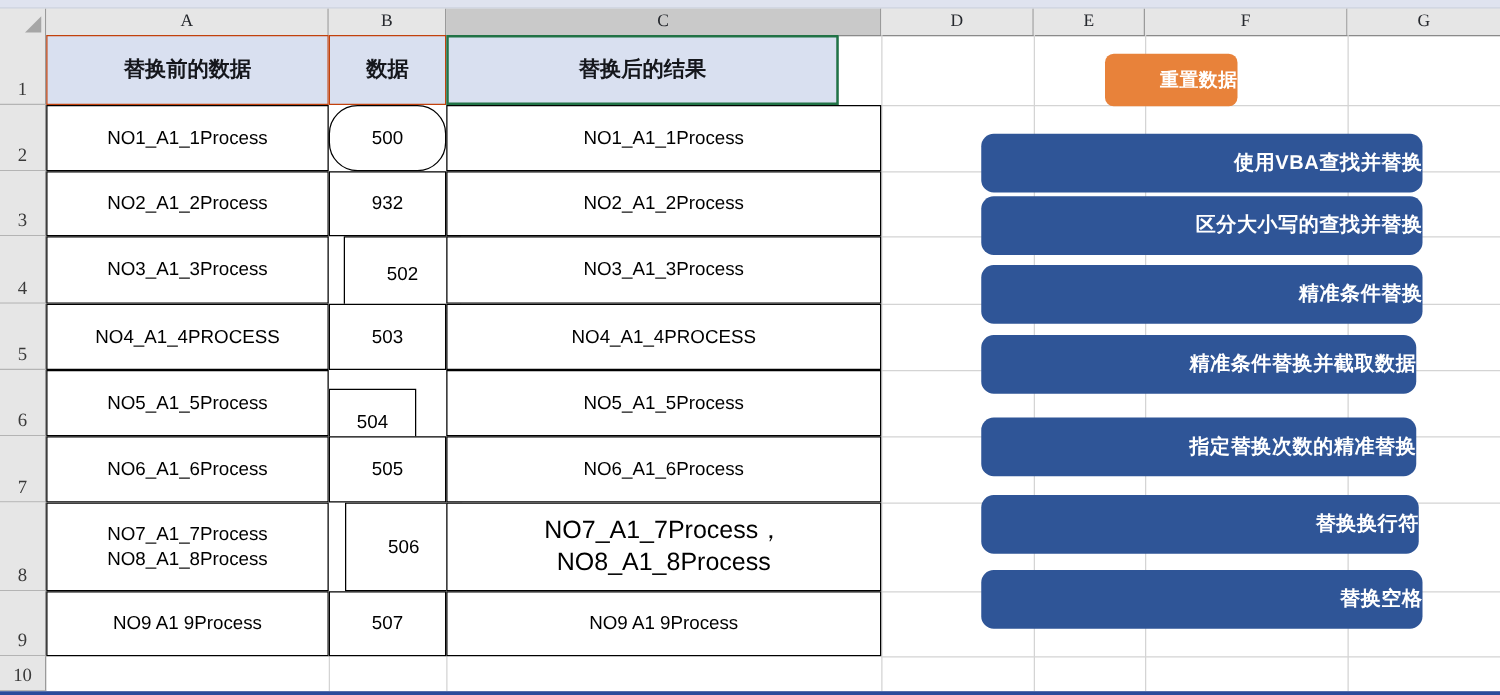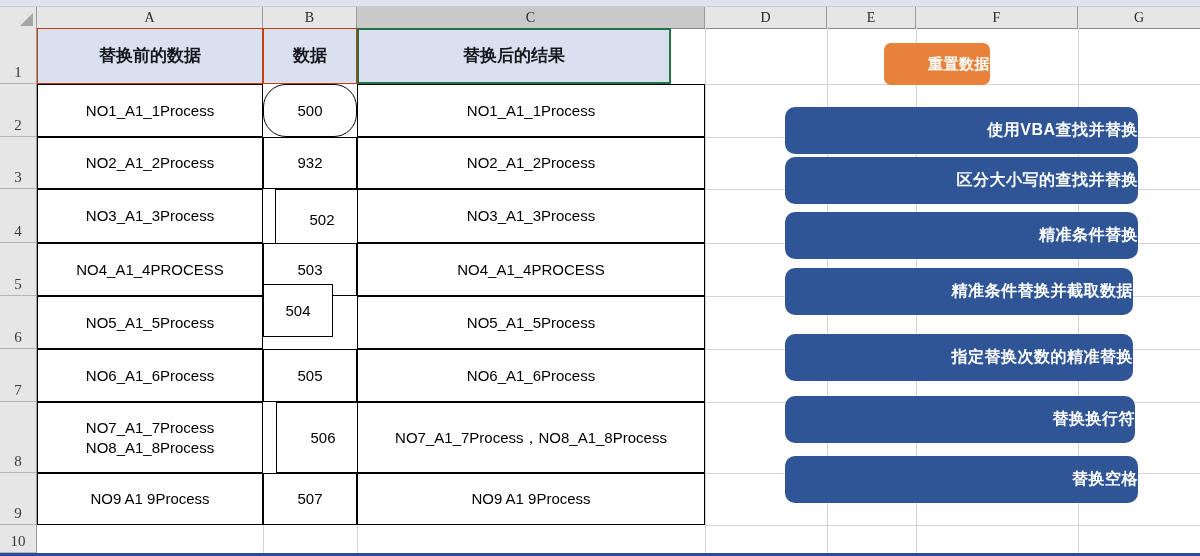--- a/index.html
+++ b/index.html
@@ -237,31 +237,31 @@
 
   <div class="cell" style="left:37px;top:189px;width:226px;height:54px;"><span>NO3_A1_3Process</span></div>
   <div class="cell" style="left:263px;top:189px;width:94px;height:62px;margin-left:12px;"><span>502</span></div>
   <div class="cell" style="left:357px;top:189px;width:348px;height:54px;"><span>NO3_A1_3Process</span></div>
 
   <div class="cell" style="left:37px;top:243px;width:226px;height:53px;"><span>NO4_A1_4PROCESS</span></div>
   <div class="cell" style="left:263px;top:243px;width:94px;height:53px;"><span>503</span></div>
   <div class="cell" style="left:357px;top:243px;width:348px;height:53px;"><span>NO4_A1_4PROCESS</span></div>
 
   <div class="cell" style="left:37px;top:296px;width:226px;height:53px;"><span>NO5_A1_5Process</span></div>
-  <div class="cell" style="left:263px;top:284px;width:70px;height:53px;"><span>504</span></div>
+  <div class="cell" style="left:263px;top:311px;width:70px;height:53px;"><span>504</span></div>
   <div class="cell" style="left:357px;top:296px;width:348px;height:53px;"><span>NO5_A1_5Process</span></div>
 
   <div class="cell" style="left:37px;top:349px;width:226px;height:53px;"><span>NO6_A1_6Process</span></div>
   <div class="cell" style="left:263px;top:349px;width:94px;height:53px;"><span>505</span></div>
   <div class="cell" style="left:357px;top:349px;width:348px;height:53px;"><span>NO6_A1_6Process</span></div>
 
   <div class="cell" style="left:37px;top:402px;width:226px;height:71px;"><span>NO7_A1_7Process
 NO8_A1_8Process</span></div>
   <div class="cell" style="left:276px;top:402px;width:94px;height:71px;"><span>506</span></div>
-  <div class="cell" style="left:357px;top:402px;width:348px;height:71px;font-size:15px;"><span>NO7_A1_7Process，NO8_A1_8Process</span></div>
+  <div class="cell" style="left:357px;top:402px;width:348px;height:71px;font-size:20px;"><span>NO7_A1_7Process，NO8_A1_8Process</span></div>
 
   <div class="cell" style="left:37px;top:473px;width:226px;height:52px;"><span>NO9 A1 9Process</span></div>
   <div class="cell" style="left:263px;top:473px;width:94px;height:52px;"><span>507</span></div>
   <div class="cell" style="left:357px;top:473px;width:348px;height:52px;"><span>NO9 A1 9Process</span></div>
 
   <div class="btn btn-reset" style="left:884px;top:43px;width:106px;height:42px;">
     <span>重置数据</span>
   </div>
 
   <div class="btn btn-primary" style="left:785px;top:107px;width:353px;height:47px;padding-left:35px;">

